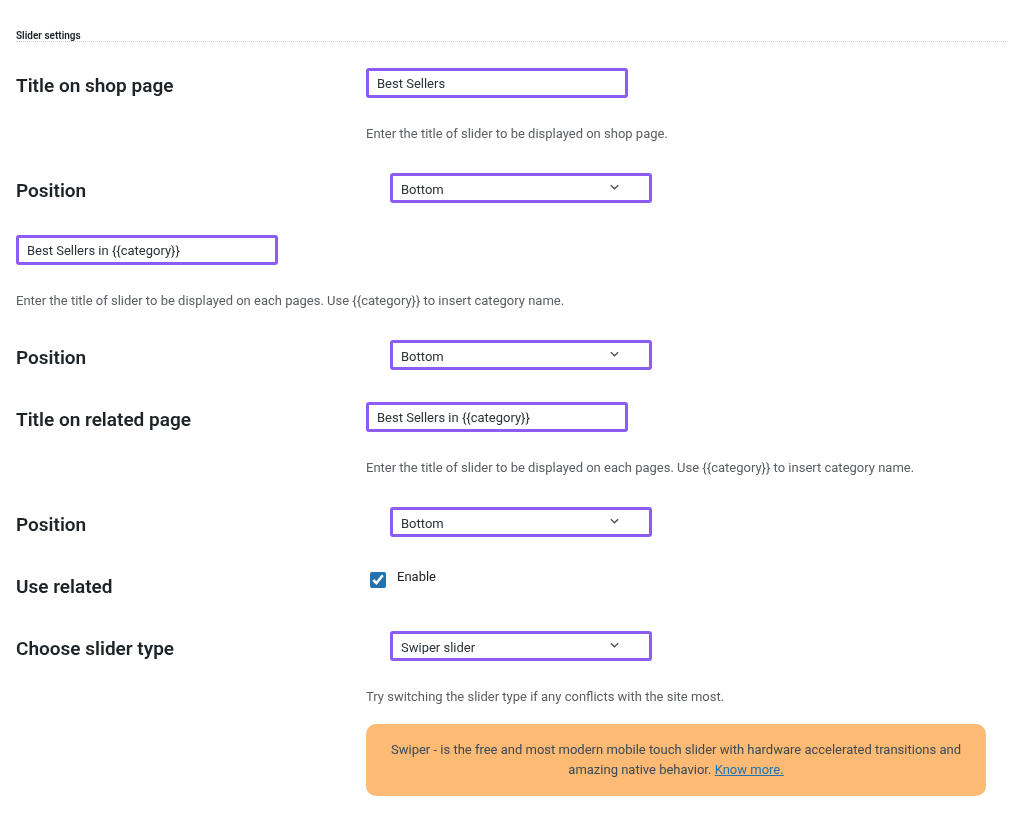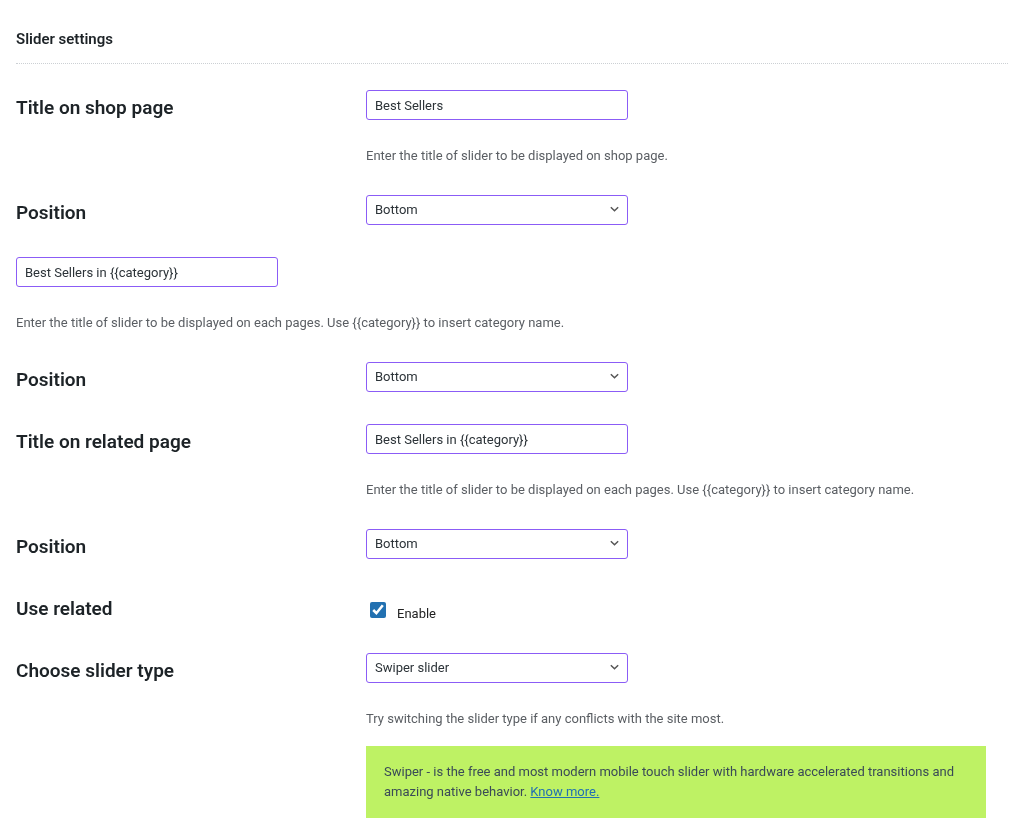--- a/index.html
+++ b/index.html
@@ -11,23 +11,23 @@
     color: #222;
     background: #fff;
     height: 100%;
   }
   .page {
     width: 1024px;
     min-height: 823px;
     padding: 24px 16px 24px 16px;
   }
   h2.section-title {
-    font-size: 15px;
+    font-size: 10px;
     font-weight: 600;
-    margin: 6px 0 15px 0;
+    margin: 6px 0 0 0;
     color: #1d2327;
   }
   .dotted-rule {
     border: 0;
     border-top: 1px dotted #ccd0d4;
     margin: 0 0 26px 0;
   }
   .form-row {
     display: flex;
     align-items: flex-start;
@@ -41,75 +41,77 @@
     color: #1d2327;
     font-size: 19px;
   }
   .form-row .field-col {
     flex: 1 1 auto;
   }
   .text-input, .select-input, .num-input {
     font: inherit;
     color: #2c3338;
     background: #fff;
-    border: 1px solid #8b5cf6;
+    border: 3px solid #8b5cf6;
     border-radius: 3px;
     padding: 4px 8px;
     height: 30px;
     line-height: 20px;
   }
   .text-input { width: 262px; }
   .select-wrap {
     position: relative;
     display: inline-block;
     width: 262px;
   }
   .select-input {
     width: 100%;
     appearance: none;
     -webkit-appearance: none;
     -moz-appearance: none;
     padding-right: 28px;
     background: #fff;
+    margin-left: 24px;
   }
   .select-caret {
     position: absolute;
     right: 8px;
     top: 50%;
     transform: translateY(-50%);
     pointer-events: none;
     color: #555;
   }
   .helper {
     margin-top: 28px;
     color: #5a5e63;
     font-size: 13px;
   }
   .field-col > .helper:first-child { margin-top: 0; }
   .spacer { height: 18px; }
   .checkbox-row {
     display: flex;
-    align-items: flex-end;
+    align-items: flex-start;
     gap: 8px;
     height: 30px;
   }
   input[type="checkbox"] {
     width: 16px;
     height: 16px;
     accent-color: #2271b1;
   }
   .info-box {
-    background: #bef264;
-    border-radius: 0;
+    background: #fdba74;
+    border-radius: 10px;
     padding: 16px 18px;
     color: #3a4a57;
     margin-top: 20px;
     max-width: 620px;
     line-height: 1.55;
     font-size: 13px;
+    text-align: center;
   }
   .info-box a {
     color: #2271b1;
     text-decoration: underline;
   }
   .pct-unit {
     display: inline-block;
     margin-left: 4px;
     color: #444;
     vertical-align: middle;

